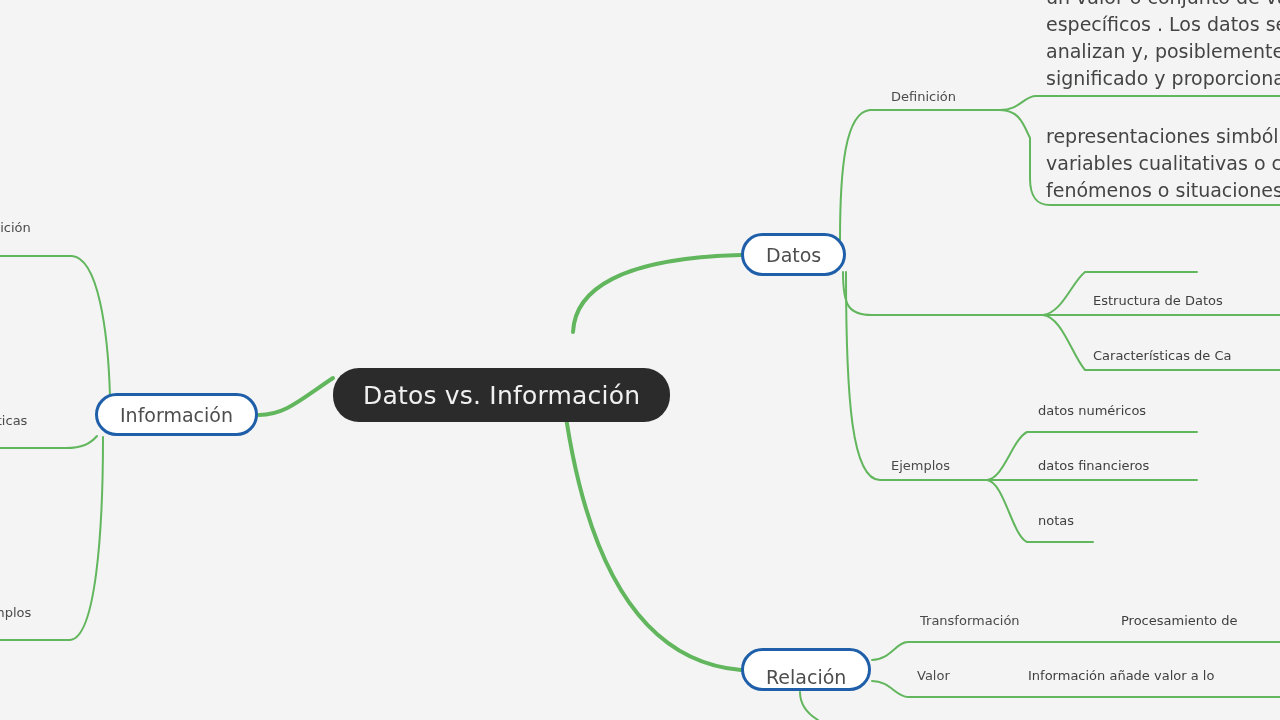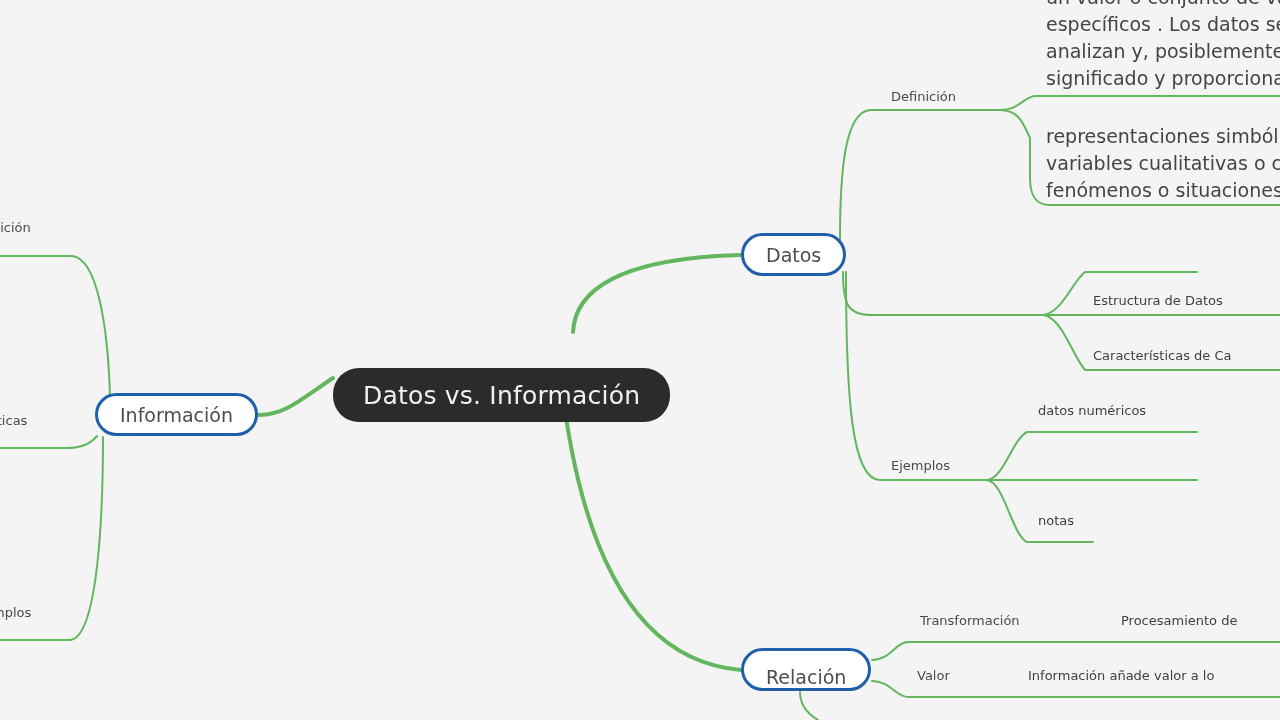--- a/index.html
+++ b/index.html
@@ -165,20 +165,21 @@
 
 
   <div class="label label-leaf" style="left:1093px; top:287px;">Estructura de Datos</div>
 
   <div class="label label-leaf" style="left:1093px; top:342px;">Características de Ca</div>
 
   <div class="label label-branch" style="left:891px; top:452px;">Ejemplos</div>
 
   <div class="label label-leaf" style="left:1038px; top:397px;">datos numéricos</div>
 
+  <div class="label label-leaf" style="left:1038px; top:452px;">datos financieros</div>
 
   <div class="label label-leaf" style="left:1038px; top:507px;">notas</div>
 
   <div class="label label-branch" style="left:920px; top:607px;">Transformación</div>
 
   <div class="label label-leaf" style="left:1121px; top:607px;">Procesamiento de</div>
 
   <div class="label label-branch" style="left:917px; top:662px;">Valor</div>
 
   <div class="label label-leaf" style="left:1028px; top:662px;">Información añade valor a lo</div>

